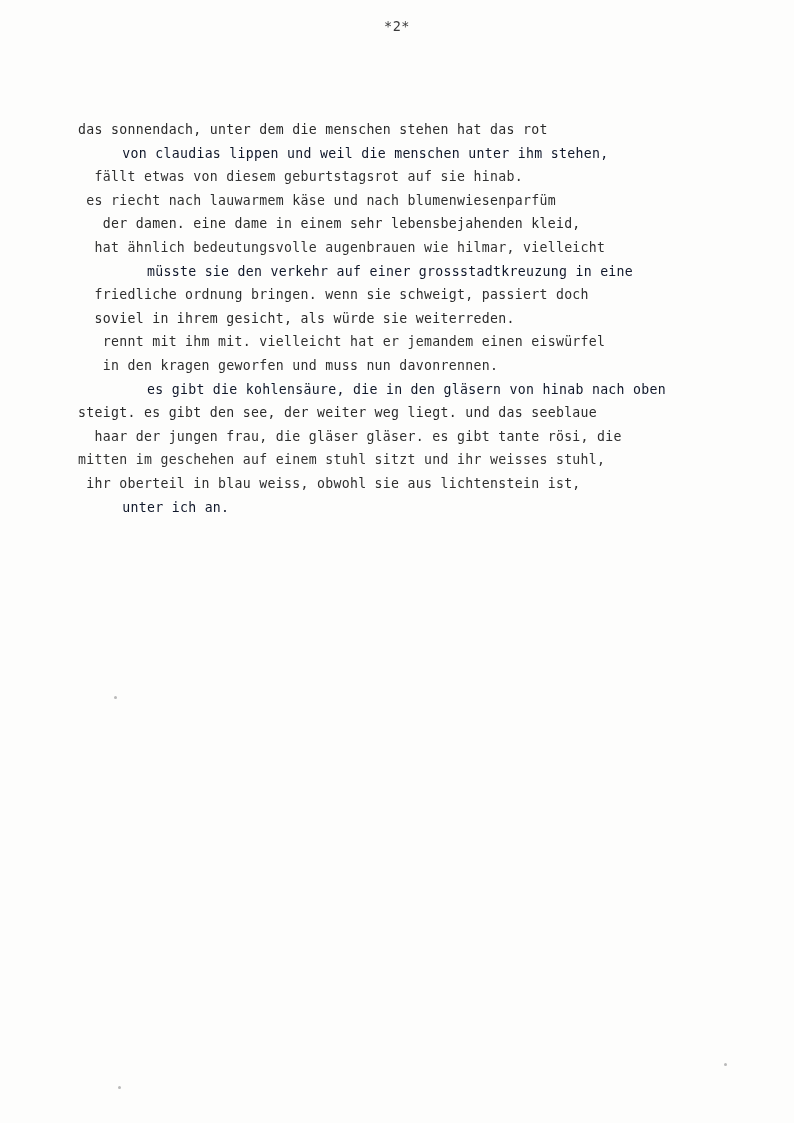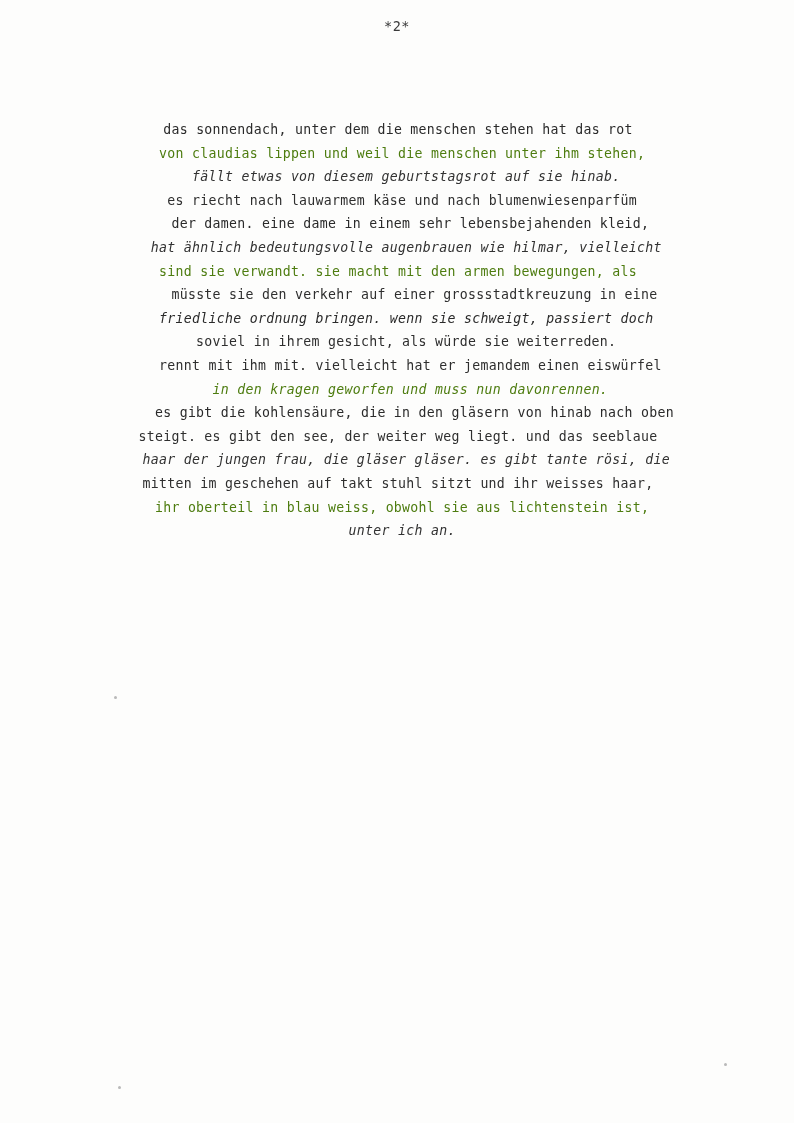--- a/index.html
+++ b/index.html
@@ -36,26 +36,25 @@
     top: 118px;
     left: 78px;
     width: 640px;
   }
   .line {
     font-size: 13.2px;
     line-height: 23.6px;
     white-space: pre;
     color: #2e2e2e;
     letter-spacing: 0.3px;
-    text-align: center;
   }
   
-  .line:nth-child(3n)   { color: #323232; font-style: italic; }
+  .line:nth-child(3n)   { color: #323232; }
   .line:nth-child(4n+1) { color: #2a2a2a; }
-  .line:nth-child(5n+2) { color: #4d7c0f; }
+  .line:nth-child(5n+2) { color: #0f172a; margin-left: 36px; }
 
   .speck {
     position: absolute;
     background: #b9b9b9;
     border-radius: 50%;
   }
   .speck.s1 { left: 114px; top: 696px; width: 3px; height: 3px; }
   .speck.s2 { left: 724px; top: 1063px; width: 3px; height: 3px; }
   .speck.s3 { left: 118px; top: 1086px; width: 3px; height: 3px; }
 </style>
@@ -66,30 +65,29 @@
 
   <div class="page-number">*2*</div>
 
   <div class="body-text">
     <div class="line">das sonnendach, unter dem die menschen stehen hat das rot</div>
     <div class="line"> von claudias lippen und weil die menschen unter ihm stehen,</div>
     <div class="line">  fällt etwas von diesem geburtstagsrot auf sie hinab.</div>
     <div class="line"> es riecht nach lauwarmem käse und nach blumenwiesenparfüm</div>
     <div class="line">   der damen. eine dame in einem sehr lebensbejahenden kleid,</div>
     <div class="line">  hat ähnlich bedeutungsvolle augenbrauen wie hilmar, vielleicht</div>
-    <div class="line">sind sie verwandt. sie macht mit den armen bewegungen, als</div>
     <div class="line">    müsste sie den verkehr auf einer grossstadtkreuzung in eine</div>
     <div class="line">  friedliche ordnung bringen. wenn sie schweigt, passiert doch</div>
     <div class="line">  soviel in ihrem gesicht, als würde sie weiterreden.</div>
     <div class="line">   rennt mit ihm mit. vielleicht hat er jemandem einen eiswürfel</div>
     <div class="line">   in den kragen geworfen und muss nun davonrennen.</div>
     <div class="line">    es gibt die kohlensäure, die in den gläsern von hinab nach oben</div>
     <div class="line">steigt. es gibt den see, der weiter weg liegt. und das seeblaue</div>
     <div class="line">  haar der jungen frau, die gläser gläser. es gibt tante rösi, die</div>
-    <div class="line">mitten im geschehen auf takt stuhl sitzt und ihr weisses haar,</div>
+    <div class="line">mitten im geschehen auf einem stuhl sitzt und ihr weisses stuhl,</div>
     <div class="line"> ihr oberteil in blau weiss, obwohl sie aus lichtenstein ist,</div>
     <div class="line"> unter ich an.</div>
   </div>
 
   <div class="speck s1"></div>
   <div class="speck s2"></div>
   <div class="speck s3"></div>
 
 </div>
 

